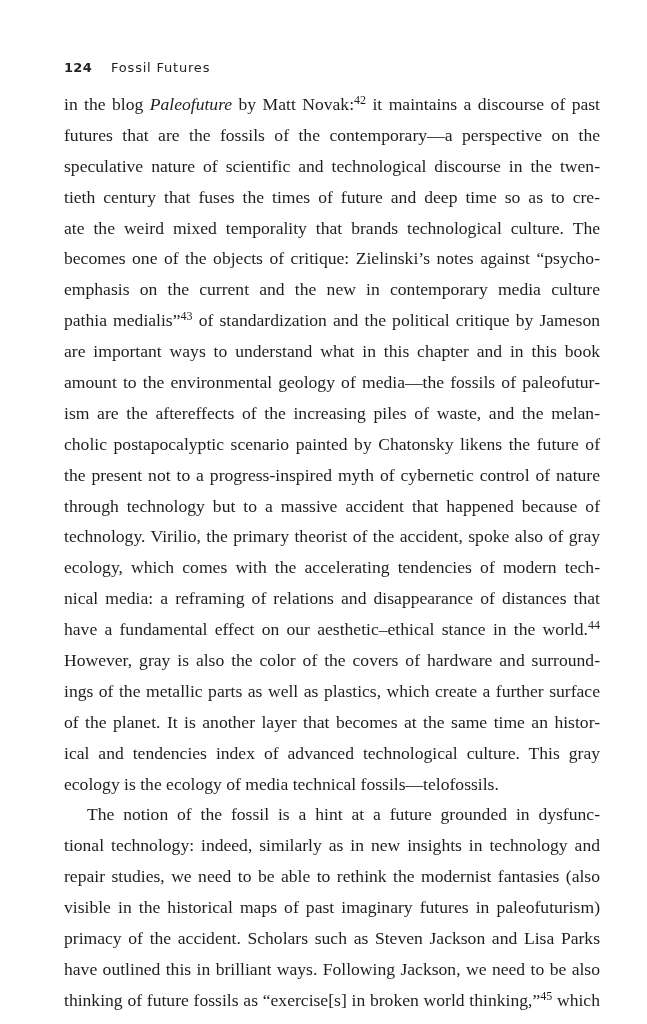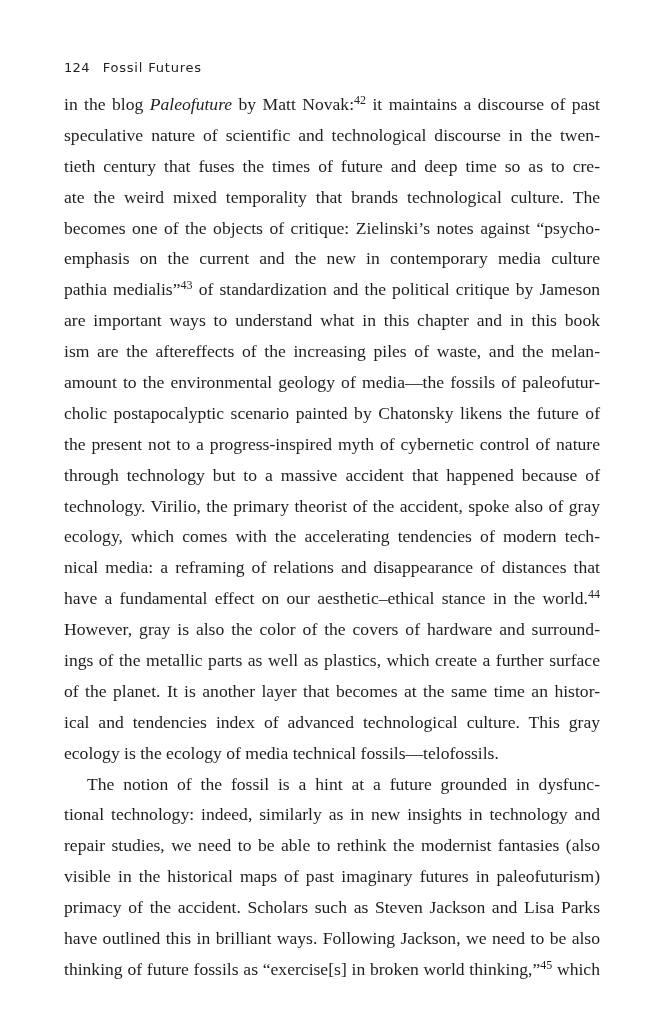--- a/index.html
+++ b/index.html
@@ -23,22 +23,22 @@
       position: absolute;
       top: 60px;
       left: 0;
       font-family: "DejaVu Sans", sans-serif;
       font-size: 13px;
       letter-spacing: 0.8px;
       color: #222;
       white-space: nowrap;
     }
     .running-head .folio {
-      font-weight: normal;
-      margin-right: 8px;
+      font-weight: bold;
+      margin-right: 14px;
       letter-spacing: 0.3px;
     }
     .body-text {
       position: absolute;
       top: 89px;
       left: 0;
       width: 536px;
     }
     .line {
       height: 30.9px;
@@ -72,29 +72,30 @@
 <div class="page">
   <div class="running-head">
     <span class="folio">124</span>
     <span class="head-title">Fossil Futures</span>
   </div>
 
   <div class="body-text">
 
     <div>
       <div class="line"><span>in the blog </span><em>Paleofuture</em><span> by Matt Novak:</span><sup>42</sup><span> it maintains a discourse of past</span></div>
+      <div class="line">futures that are the fossils of the contemporary—a perspective on the</div>
       <div class="line">speculative nature of scientific and technological discourse in the twen-</div>
       <div class="line">tieth century that fuses the times of future and deep time so as to cre-</div>
       <div class="line">ate the weird mixed temporality that brands technological culture. The</div>
       <div class="line">becomes one of the objects of critique: Zielinski’s notes against “psycho-</div>
       <div class="line">emphasis on the current and the new in contemporary media culture</div>
       <div class="line"><span>pathia medialis”</span><sup>43</sup><span> of standardization and the political critique by Jameson</span></div>
       <div class="line">are important ways to understand what in this chapter and in this book</div>
+      <div class="line">amount to the environmental geology of media—the fossils of paleofutur-</div>
       <div class="line">ism are the aftereffects of the increasing piles of waste, and the melan-</div>
-      <div class="line">amount to the environmental geology of media—the fossils of paleofutur-</div>
       <div class="line">cholic postapocalyptic scenario painted by Chatonsky likens the future of</div>
       <div class="line">the present not to a progress-inspired myth of cybernetic control of nature</div>
       <div class="line">through technology but to a massive accident that happened because of</div>
       <div class="line">technology. Virilio, the primary theorist of the accident, spoke also of gray</div>
       <div class="line">ecology, which comes with the accelerating tendencies of modern tech-</div>
       <div class="line">nical media: a reframing of relations and disappearance of distances that</div>
       <div class="line fill-last"><span>have a fundamental effect on our aesthetic–ethical stance in the world.</span><sup>44</sup><span></span></div>
       <div class="line">However, gray is also the color of the covers of hardware and surround-</div>
       <div class="line">ings of the metallic parts as well as plastics, which create a further surface</div>
       <div class="line">of the planet. It is another layer that becomes at the same time an histor-</div>

